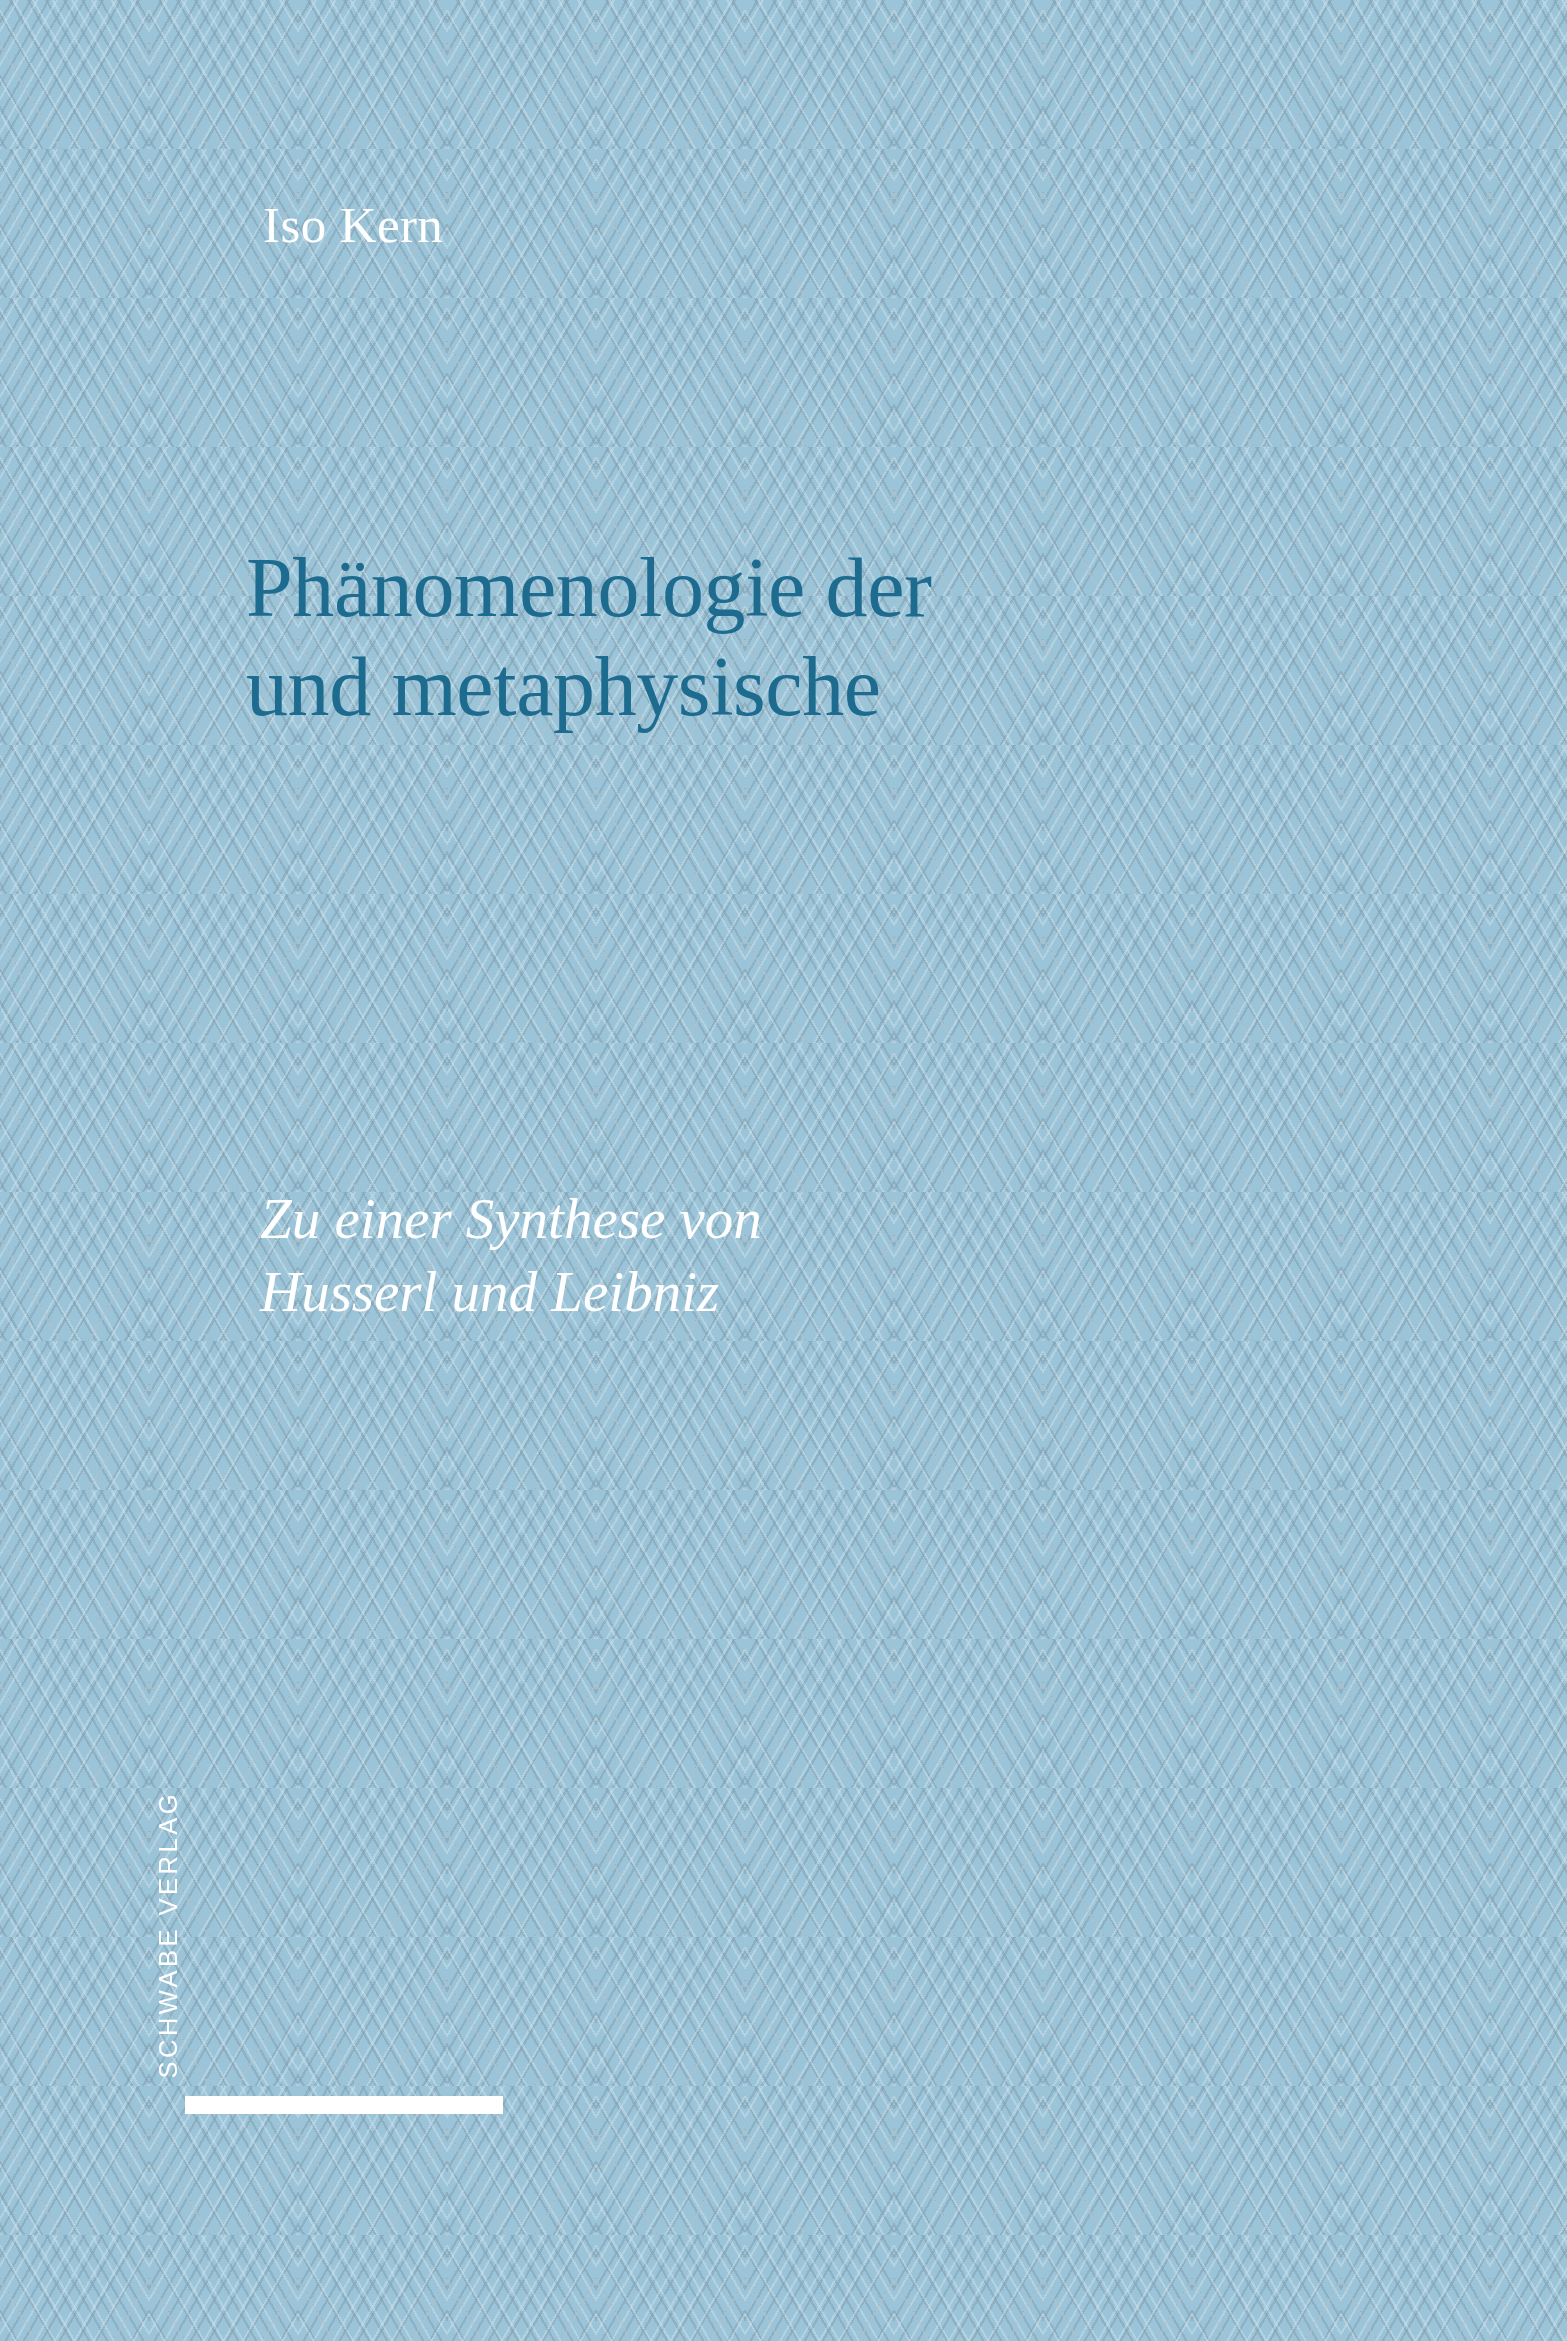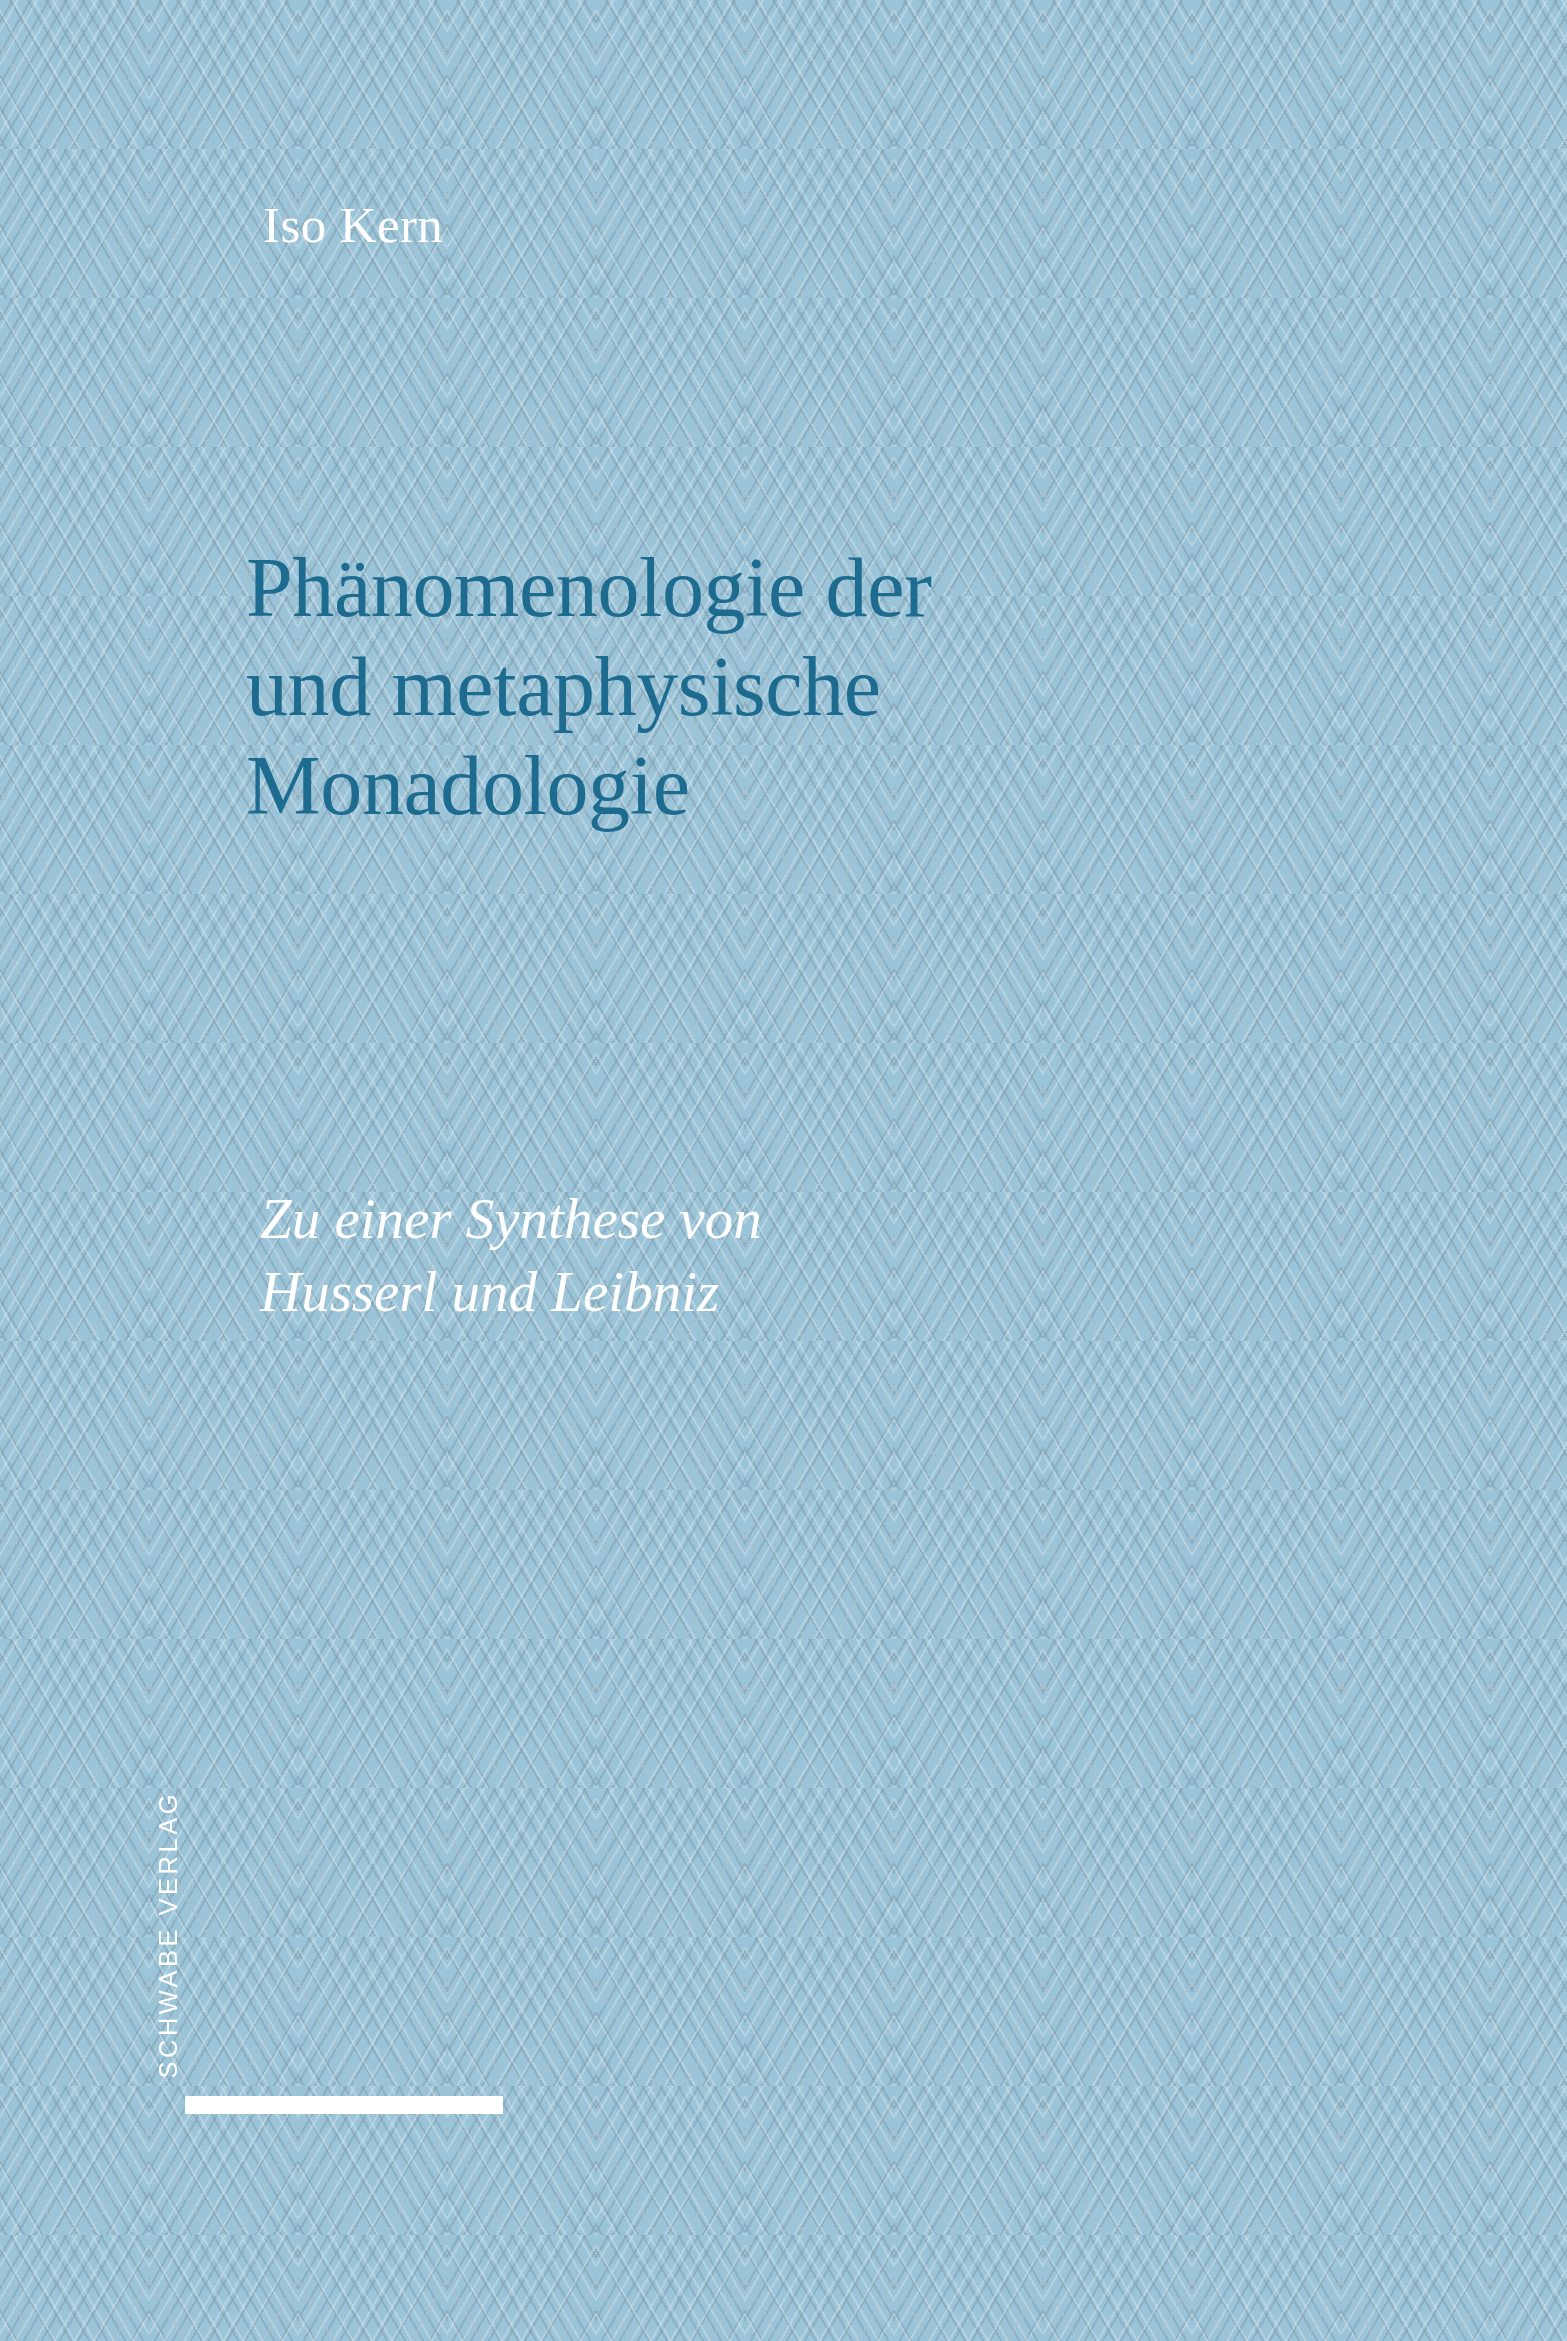--- a/index.html
+++ b/index.html
@@ -120,21 +120,20 @@
 
 <div class="cover">
   <div class="pattern"></div>
   <div class="pattern-b"></div>
 
   <div class="author">Iso Kern</div>
 
   <div class="title">
     <span class="line">Phänomenologie der</span>
     <span class="line">und metaphysische</span>
-    <span class="line">Monadologie</span>
   </div>
 
   <div class="subtitle">
     <span class="line">Zu einer Synthese von</span>
     <span class="line">Husserl und Leibniz</span>
   </div>
 
   <div class="publisher">SCHWABE VERLAG</div>
 
   <div class="rule"></div>

